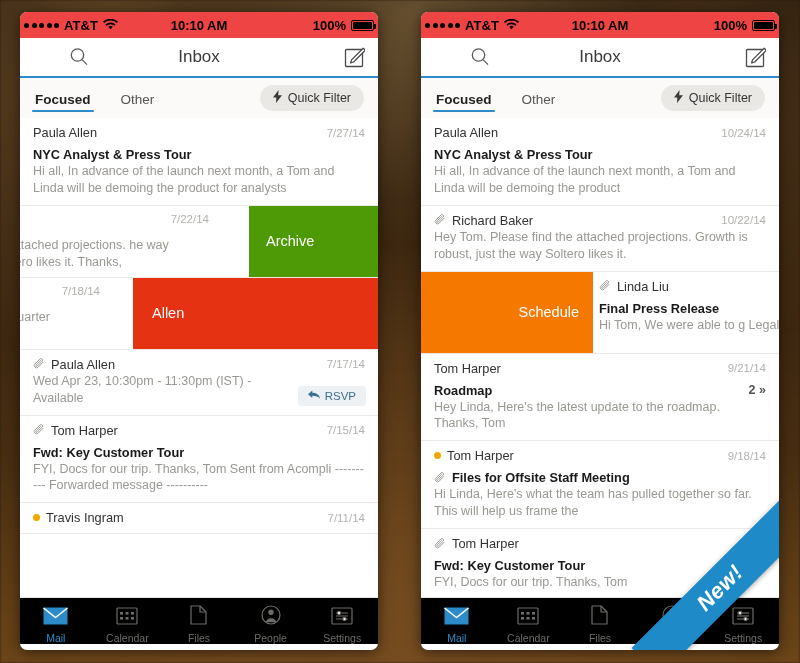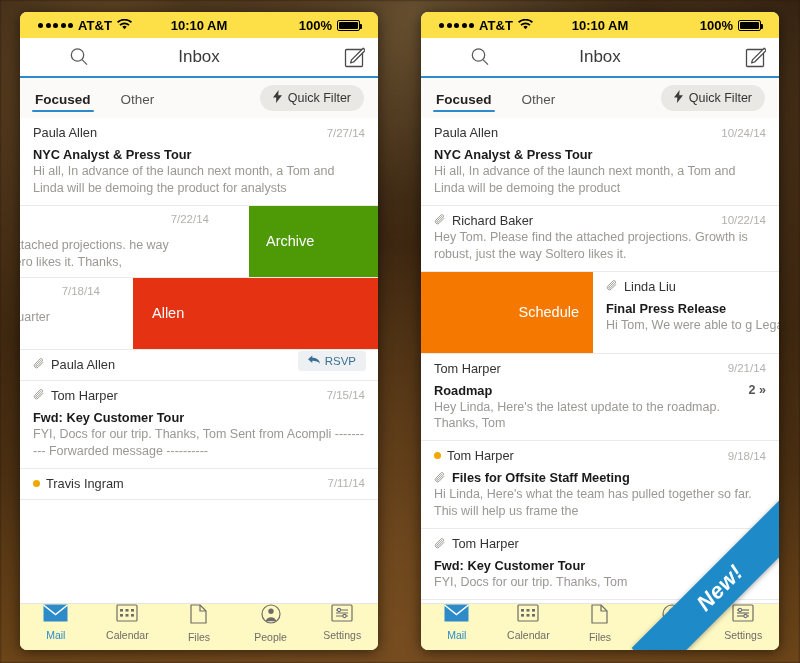--- a/index.html
+++ b/index.html
@@ -26,22 +26,22 @@
     background:#ffffff;
     border-radius:7px;
     overflow:hidden;
     box-shadow:0 2px 14px rgba(0,0,0,.55);
   }
   #phone-left{ left:20px; }
   #phone-right{ left:421px; }
 
   
   .statusbar{
-    height:26px; background:#fde047; display:flex; align-items:center;
-    padding:0 18px; font-size:13px; color:#000; font-weight:600;
+    height:26px; background:#ef4444; display:flex; align-items:center;
+    padding:0 4px; font-size:13px; color:#000; font-weight:600;
     position:relative;
   }
   .sb-left{ display:flex; align-items:center; gap:5px; }
   .dots{ display:flex; gap:2.5px; align-items:center; }
   .dots i{ width:5px; height:5px; border-radius:50%; background:#000; display:block; }
   .carrier{ font-size:13px; font-weight:600; letter-spacing:.1px; }
   .wifi{ display:inline-block; }
   .sb-center{ position:absolute; left:0; right:0; text-align:center; font-size:13px; font-weight:600; pointer-events:none; }
   .sb-right{ margin-left:auto; display:flex; align-items:center; gap:5px; z-index:2; }
   .batt{ width:23px; height:11px; border:1px solid #000; border-radius:2px; position:relative; padding:1px; }
@@ -103,23 +103,23 @@
   
   .swipe{ position:relative; overflow:hidden; border-bottom:1px solid #eceae6;}
   .swipe .under{
     position:absolute; top:0; bottom:0; display:flex; align-items:center;
     color:#fff; font-size:14.5px; font-weight:400;
   }
   .swipe .content{ position:relative; background:#fff; }
 
   
   .tabbar{
-    position:absolute; left:0; right:0; bottom:0; height:47px;
-    background:#fef9c3; border-top:1px solid #e7e5e1;
-    display:flex; align-items:flex-start;
+    position:absolute; left:0; right:0; bottom:6px; height:47px;
+    background:#000000; border-top:1px solid #e7e5e1;
+    display:flex; align-items:flex-end;
   }
   .tabitem{ flex:1; display:flex; flex-direction:column; align-items:center; gap:3px; cursor:pointer;}
   .tabitem .lbl{ font-size:10.5px; color:#6e6c68; }
   .tabitem.active .lbl{ color:#2c8bc8; }
 
   
   #ribbon{
     position:absolute; right:-46px; bottom:42px;
     width:210px; height:40px; background:#1e8bc8;
     transform:rotate(-45deg); transform-origin:center;
@@ -242,20 +242,21 @@
     <div class="row" style="position:relative">
       <div class="row-top">
         <span class="clip">
           <svg width="12" height="12" viewBox="0 0 14 14">
               <path d="M11.5 5.2 6 10.7a2.6 2.6 0 0 1-3.7-3.7l6-6a1.8 1.8 0 0 1 2.5 2.5l-5.9 6a.9.9 0 0 1-1.3-1.3l5.3-5.3" fill="none" stroke="#9a9892" stroke-width="1.1" stroke-linecap="round"></path>
             </svg>
         </span>
         <span class="sender">Paula Allen</span>
         <span class="date">7/17/14</span>
       </div>
+      <div class="preview" style="max-width:245px">Wed Apr 23, 10:30pm - 11:30pm (IST) - Available</div>
       <div class="rsvp">
         <span>
           <svg width="12" height="10" viewBox="0 0 12 10">
               <path d="M4.3.6 0 4.3l4.3 3.7V5.8c3.6 0 6 .7 7.7 3-.6-3.6-2.8-6-7.7-6z" fill="#3d6f93"></path>
             </svg>
         </span>
         <span>RSVP</span>
       </div>
     </div>
 
@@ -439,21 +440,21 @@
         <span class="sender">Richard Baker</span>
         <span class="date">10/22/14</span>
       </div>
       <div class="preview">Hey Tom. Please find the attached projections. Growth is robust, just the way Soltero likes it.</div>
     </div>
 
     <div class="swipe" style="height:82px">
       <div class="under" style="left:0;width:172px;background:#f57900;justify-content:flex-end;padding-right:14px">
         <span>Schedule</span>
       </div>
-      <div class="content" style="margin-left:172px;height:100%;padding:7px 0 8px 13px;width:200px">
+      <div class="content" style="margin-left:172px;height:100%;padding:7px 0 8px 6px;width:200px">
         <div class="row-top">
           <span class="clip">
             <svg width="12" height="12" viewBox="0 0 14 14">
                 <path d="M11.5 5.2 6 10.7a2.6 2.6 0 0 1-3.7-3.7l6-6a1.8 1.8 0 0 1 2.5 2.5l-5.9 6a.9.9 0 0 1-1.3-1.3l5.3-5.3" fill="none" stroke="#9a9892" stroke-width="1.1" stroke-linecap="round"></path>
               </svg>
           </span>
           <span class="sender">Linda Liu</span>
         </div>
         <div class="subject">
             <span>Final Press Release</span>

